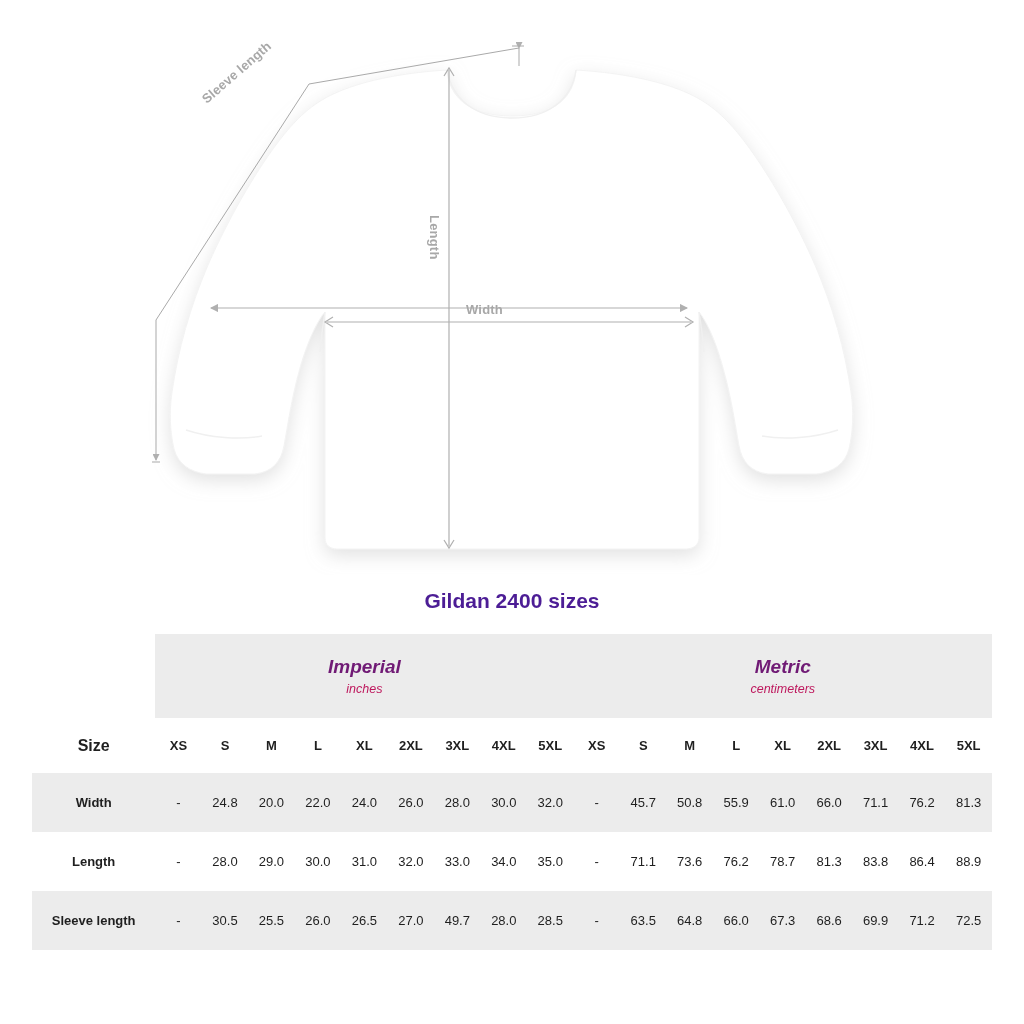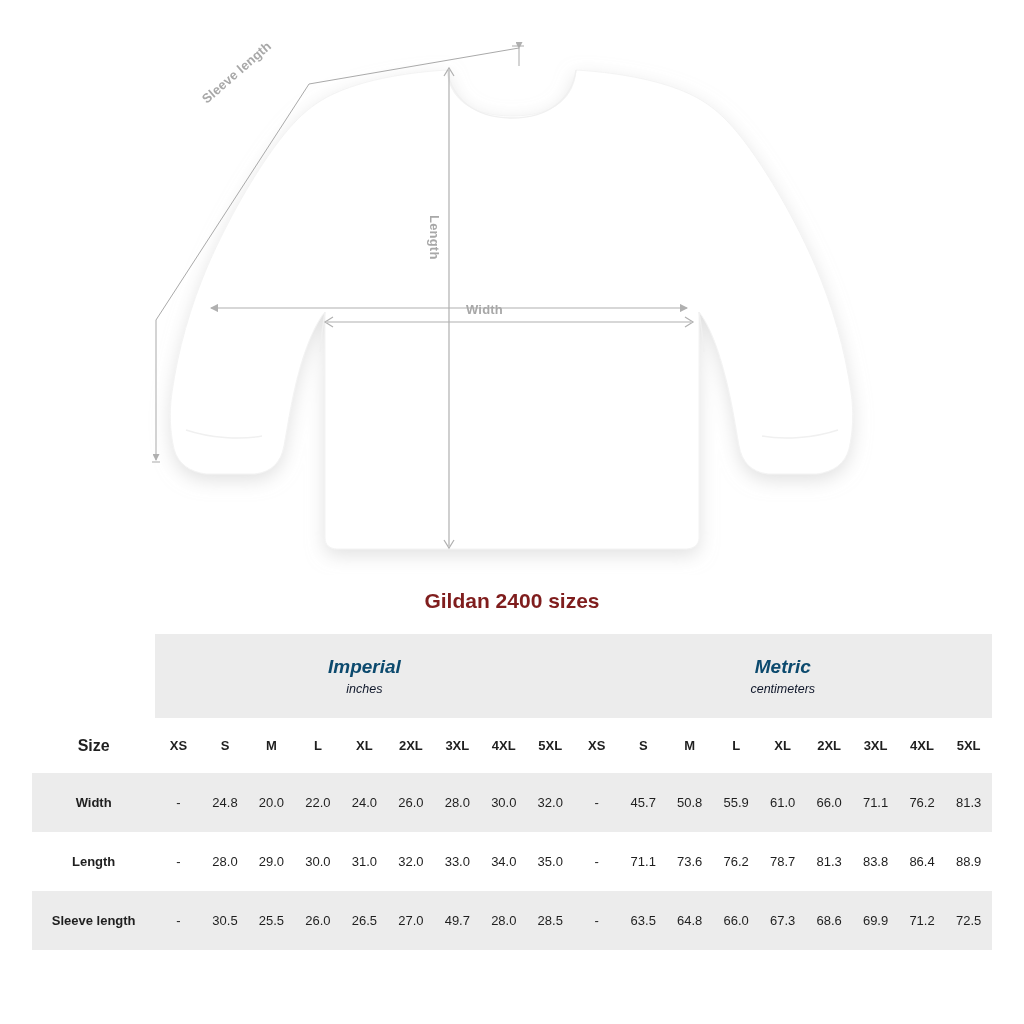--- a/index.html
+++ b/index.html
@@ -52,21 +52,21 @@
   }
 
   
   .title-block {
     text-align: center;
     margin-top: 14px;
   }
   .chart-title {
     font-size: 21px;
     font-weight: bold;
-    color: #7f1d1d;
+    color: #4c1d95;
     margin: 8px;
   }
   .chart-note {
     font-size: 12.5px;
     font-style: italic;
     color: #4a4a4a;
     margin-top: 11px;
   }
 
   
@@ -91,27 +91,27 @@
   
   .unit-cell {
     height: 84px;
     background: #ececec;
     vertical-align: middle;
   }
   .unit-name {
     font-size: 19px;
     font-style: italic;
     font-weight: bold;
-    color: #0c4a6e;
+    color: #701a75;
     line-height: 1.2;
   }
   .unit-sub {
     font-size: 12.5px;
     font-style: italic;
-    color: #0f172a;
+    color: #be185d;
     margin-top: 4px;
   }
   .corner-cell {
     background: #ffffff;
   }
 
   
   .hdr-row td {
     height: 55px;
     font-weight: bold;

